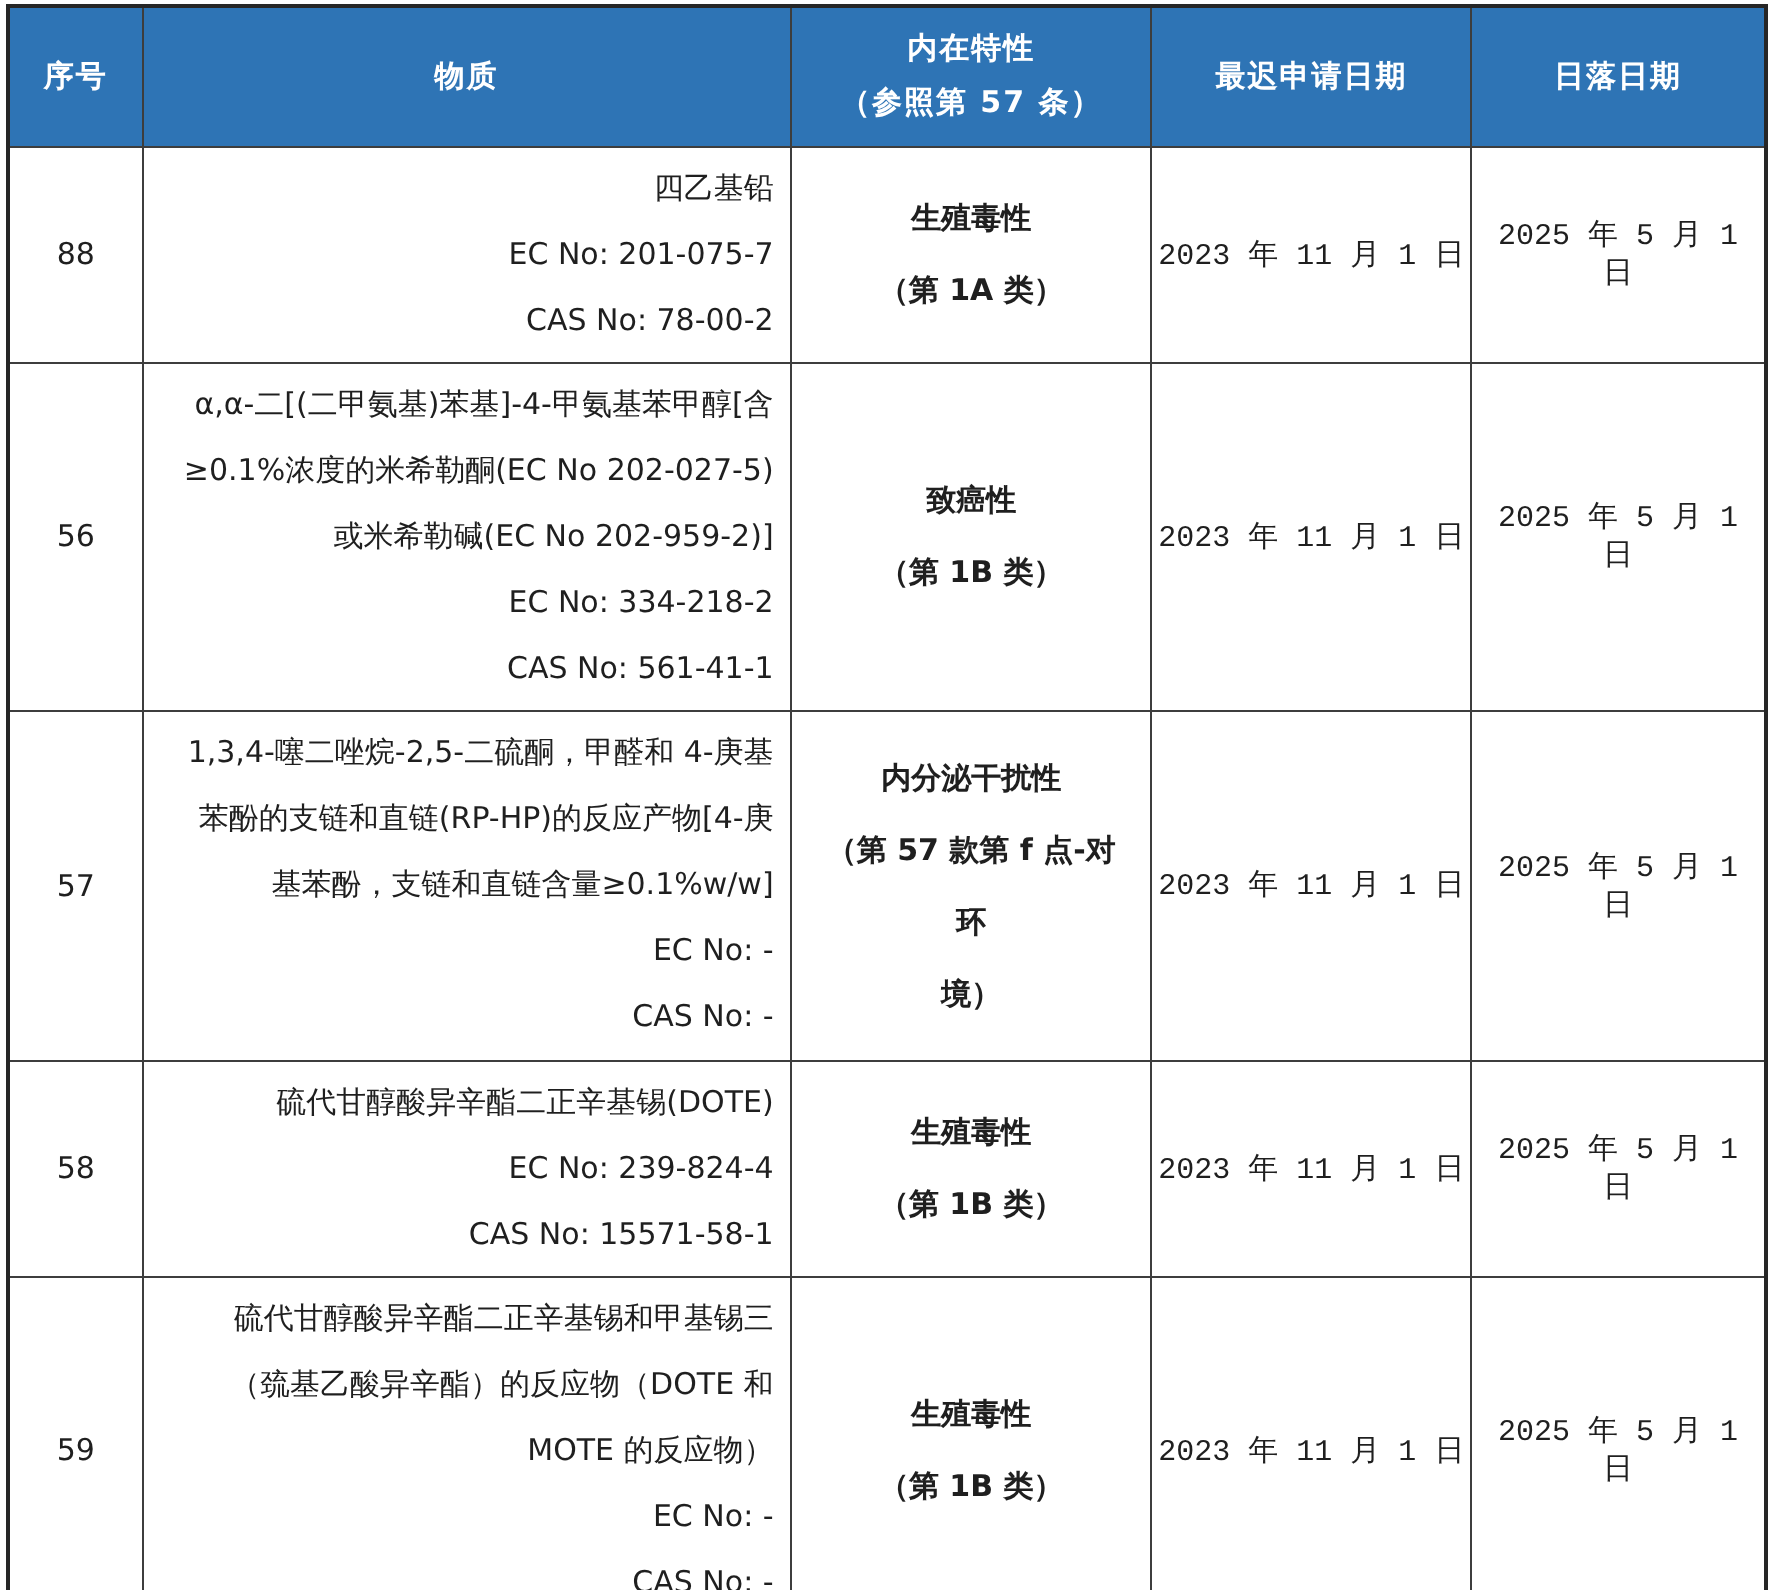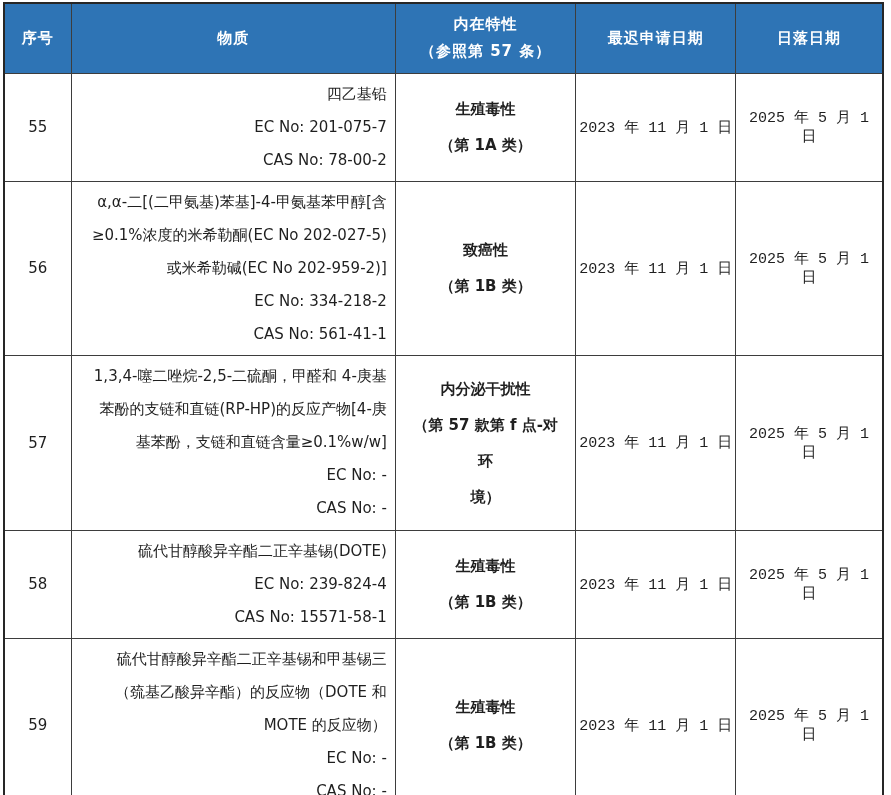--- a/index.html
+++ b/index.html
@@ -75,21 +75,21 @@
           <div>内在特性</div>
           <div>（参照第 57 条）</div>
         </th>
         <th>最迟申请日期</th>
         <th>日落日期</th>
       </tr>
     </thead>
     <tbody>
 
       <tr>
-        <td class="c-no">55</td>
+        <td class="c-no">88</td>
         <td class="c-sub">
           <div class="ln">四乙基铅</div>
           <div class="ln">EC No: 201-075-7</div>
           <div class="ln">CAS No: 78-00-2</div>
         </td>
         <td class="c-prop">
           <div class="ln">生殖毒性</div>
           <div class="ln">（第 1A 类）</div>
         </td>
         <td class="c-date">2023 年 11 月 1 日</td>

